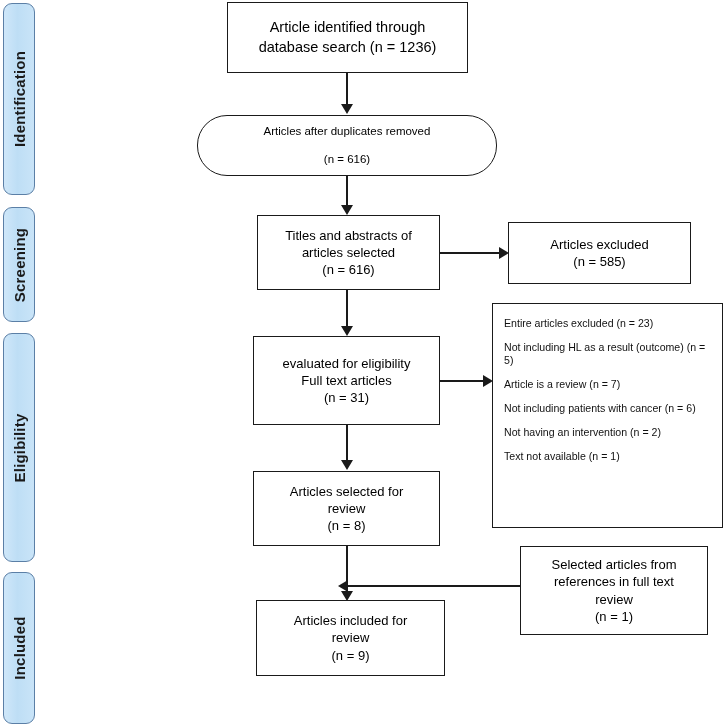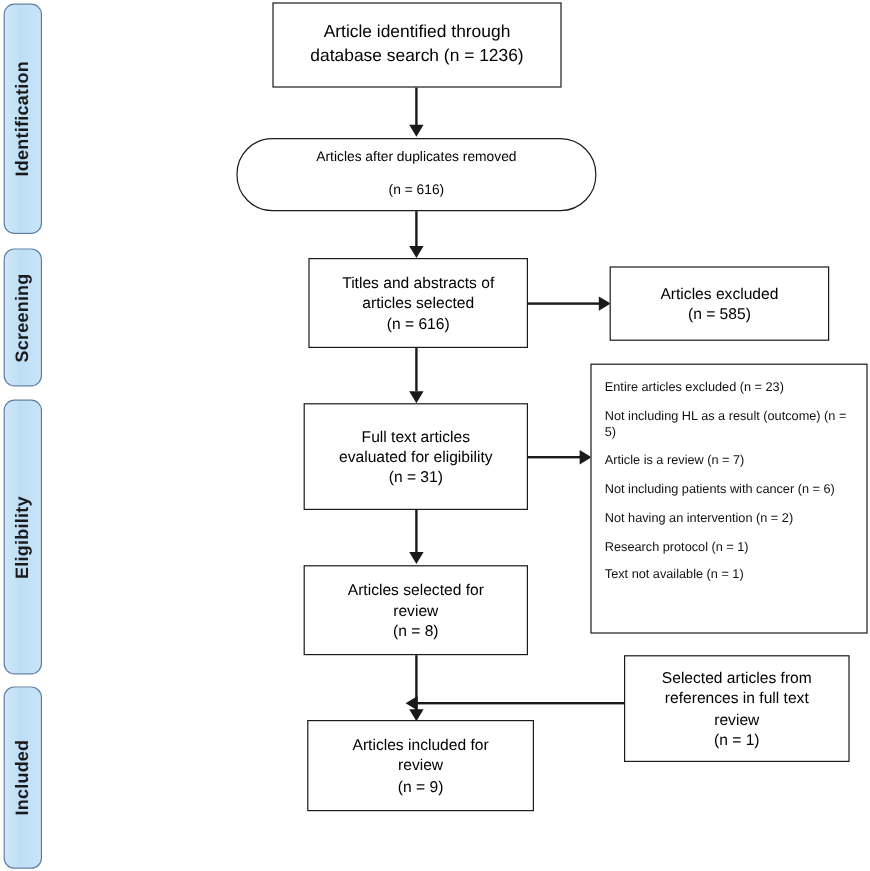--- a/index.html
+++ b/index.html
@@ -170,36 +170,35 @@
       <span class="l2">Articles excluded</span>
       <span class="l2">(n = 585)</span>
     </div>
   </div>
 
   <div class="vline" style="left:346px; top:290px; height:36px;"></div>
   <div class="arrow-down" style="left:341px; top:326px;"></div>
 
   <div class="box f13" style="left:253px; top:336px; width:187px; height:89px;">
     <div class="inner">
+      <span class="l2">evaluated for eligibility</span>
       <span class="l2">Full text articles</span>
-      <span class="l2">evaluated for eligibility</span>
       <span class="l2">(n = 31)</span>
     </div>
   </div>
 
   <div class="hline" style="left:440px; top:380px; width:45px;"></div>
   <div class="arrow-right" style="left:483px; top:375px;"></div>
 
   <div class="listbox" style="left:492px; top:303px; width:231px; height:225px;">
     <div class="li">Entire articles excluded (n = 23)</div>
     <div class="li">Not including HL as a result (outcome) (n = 5)</div>
     <div class="li">Article is a review (n = 7)</div>
     <div class="li">Not including patients with cancer (n = 6)</div>
     <div class="li">Not having an intervention (n = 2)</div>
-    <div class="li">Research protocol (n = 1)</div>
     <div class="li">Text not available (n = 1)</div>
   </div>
 
   <div class="vline" style="left:346px; top:425px; height:36px;"></div>
   <div class="arrow-down" style="left:341px; top:460px;"></div>
 
   <div class="box f13" style="left:253px; top:471px; width:187px; height:75px;">
     <div class="inner">
       <span class="l2">Articles selected for</span>
       <span class="l2">review</span>

